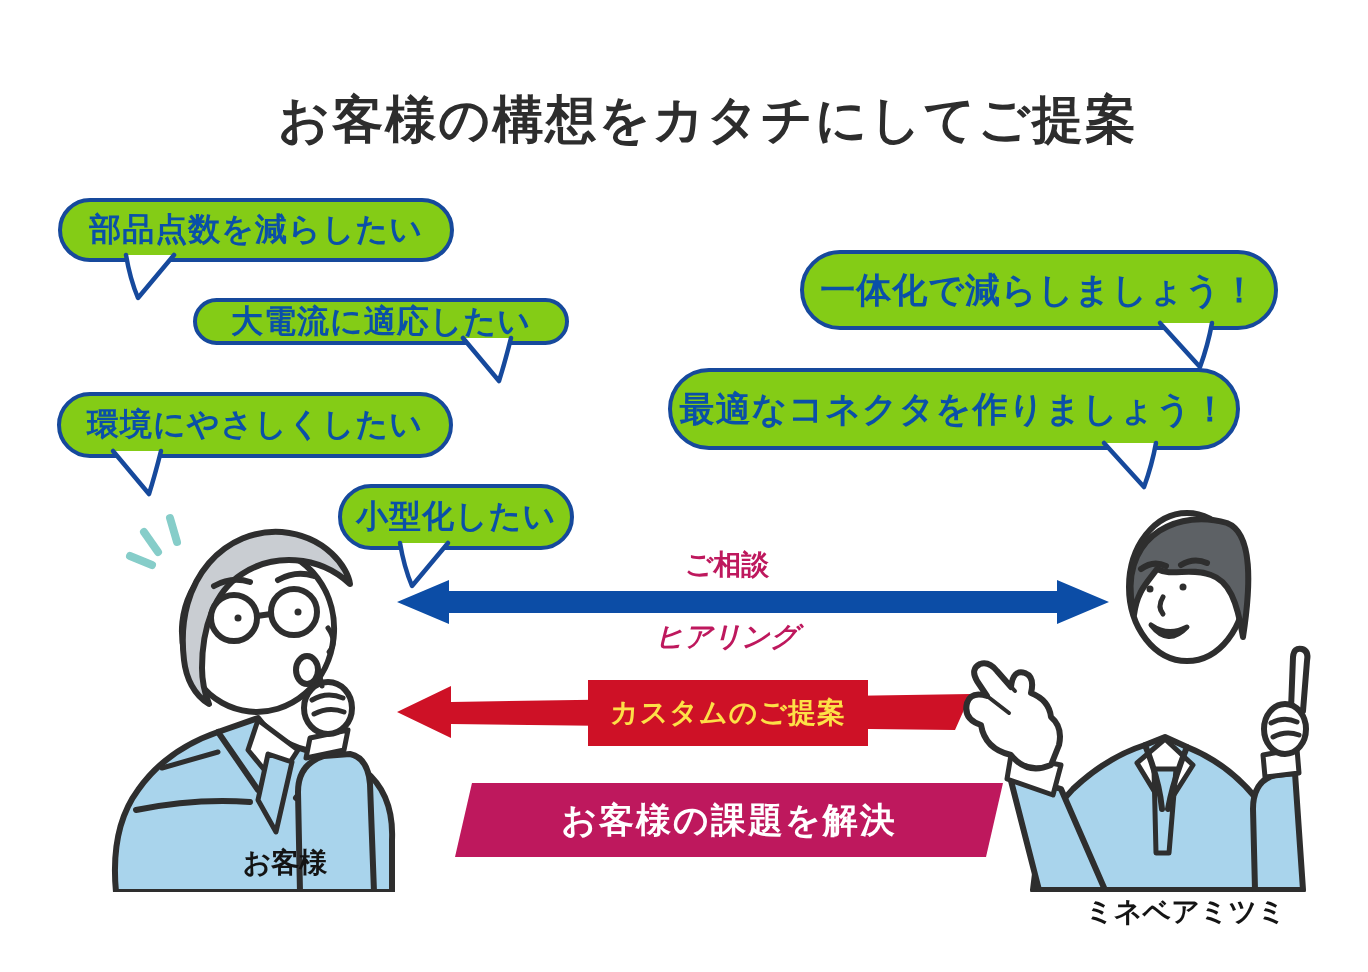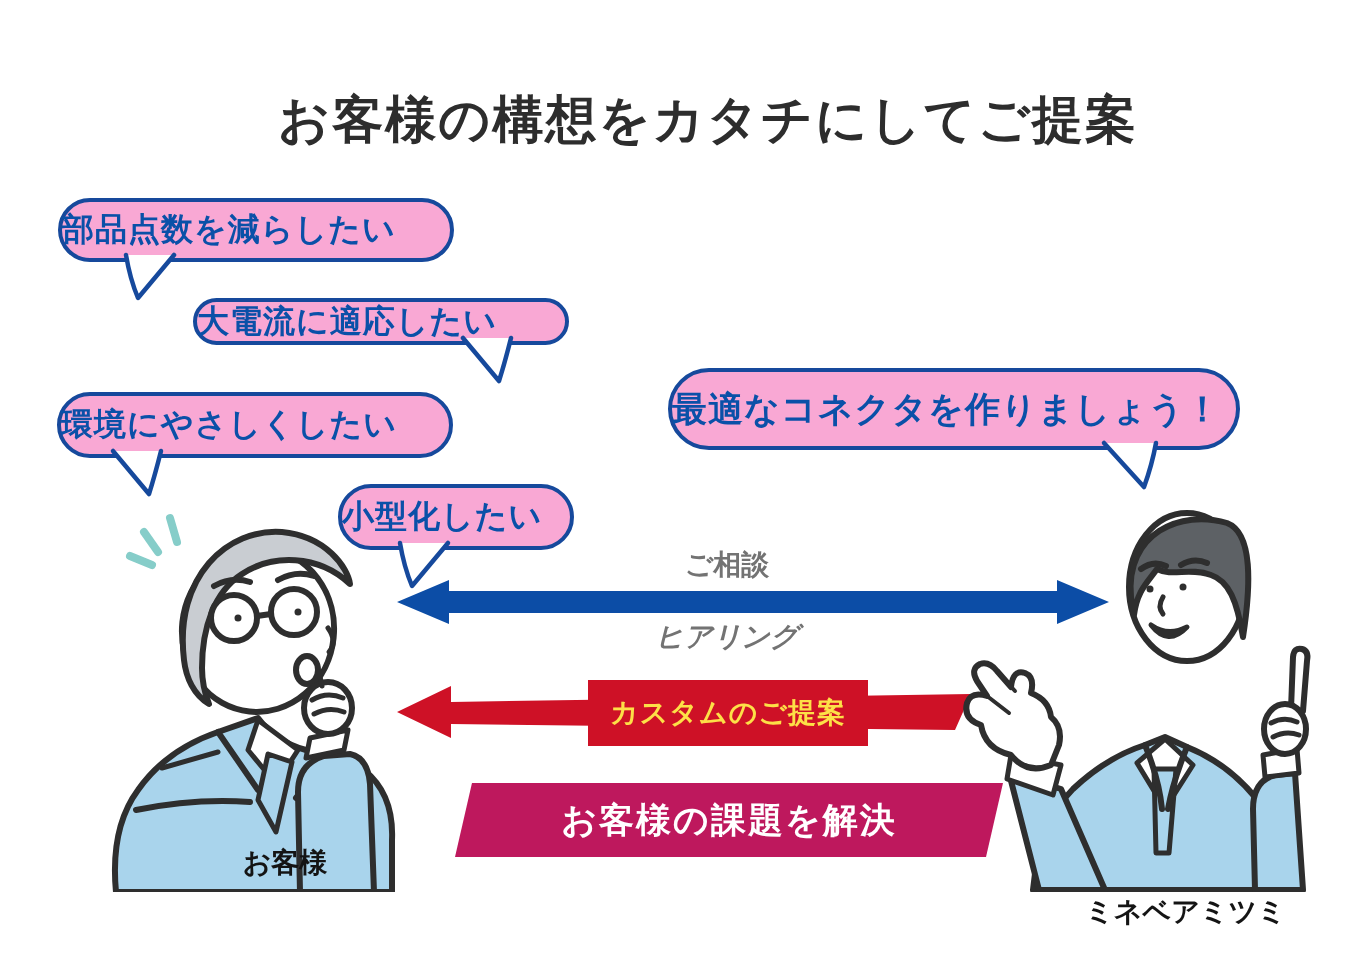--- a/index.html
+++ b/index.html
@@ -5,31 +5,31 @@
   html,body{margin:0;padding:0;background:#ffffff;}
   .canvas{
     position:relative;width:1368px;height:972px;background:#ffffff;overflow:hidden;
     font-family:"Liberation Sans","DejaVu Sans",sans-serif;
   }
   .page-title{
     position:absolute;left:0;right:0;top:86px;text-align:center;
     font-size:51px;font-weight:900;color:#2d2d2d;letter-spacing:2px;margin:0;padding-left:48px;
   }
   .bubble{
-    position:absolute;background:#f9a8d4;border:4.5px solid #16499c;
-    display:flex;align-items:center;
+    position:absolute;background:#84cc16;border:4.5px solid #16499c;
+    display:flex;align-items:center;justify-content:center;
     color:#0a50a8;font-weight:800;letter-spacing:1px;z-index:6;box-sizing:border-box;
   }
   .bubble-l{font-size:32px;border-radius:33px;}
   .bubble-r{font-size:35px;border-radius:41px;}
   .tail{position:absolute;bottom:-43px;width:58px;height:48px;overflow:visible;}
   .tail path{fill:#ffffff;stroke:#16499c;stroke-width:4.5;stroke-linejoin:round;stroke-linecap:round;}
   .flow-label{
     position:absolute;width:230px;text-align:center;
-    font-size:28px;font-weight:800;color:#737373;z-index:3;
+    font-size:28px;font-weight:800;color:#be185d;z-index:3;
   }
   .arrow-svg{position:absolute;z-index:2;}
   .proposal-box{
     position:absolute;left:588px;top:680px;width:280px;height:66px;background:#ce1126;
     display:flex;align-items:center;justify-content:center;z-index:3;
     color:#fde047;font-size:28px;font-weight:700;letter-spacing:1px;
   }
   .solution-banner{
     position:absolute;left:455px;top:783px;width:548px;height:74px;background:#be185d;
     clip-path:polygon(3.1% 0,100% 0,96.9% 100%,0 100%);
@@ -66,20 +66,26 @@
         <path d="M4,2 L40,45 Q46,26 52,2"></path>
       </svg>
   </div>
   <div class="bubble bubble-l" style="left:338px;top:484px;width:236px;height:66px;">
     <span>小型化したい</span>
     <svg class="tail" style="left:52px;" viewBox="0 0 58 48">
         <path d="M6,2 Q10,26 18,45 L54,2"></path>
       </svg>
   </div>
 
+  <div class="bubble bubble-r" style="left:800px;top:250px;width:478px;height:80px;">
+    <span>一体化で減らしましょう！</span>
+    <svg class="tail" style="left:352px;" viewBox="0 0 58 48">
+        <path d="M4,2 L44,46 Q52,24 56,2"></path>
+      </svg>
+  </div>
   <div class="bubble bubble-r" style="left:668px;top:368px;width:572px;height:82px;">
     <span>最適なコネクタを作りましょう！</span>
     <svg class="tail" style="left:428px;" viewBox="0 0 58 48">
         <path d="M4,2 L44,46 Q52,24 56,2"></path>
       </svg>
   </div>
 
   <div class="flow-label" style="left:612px;top:546px;">ご相談</div>
   <svg class="arrow-svg" style="left:393px;top:578px;" width="720" height="48" viewBox="0 0 720 48">
     <polygon points="4,24 56,2 56,13 664,13 664,2 716,24 664,46 664,35 56,35 56,46" fill="#0c4da6"></polygon>

